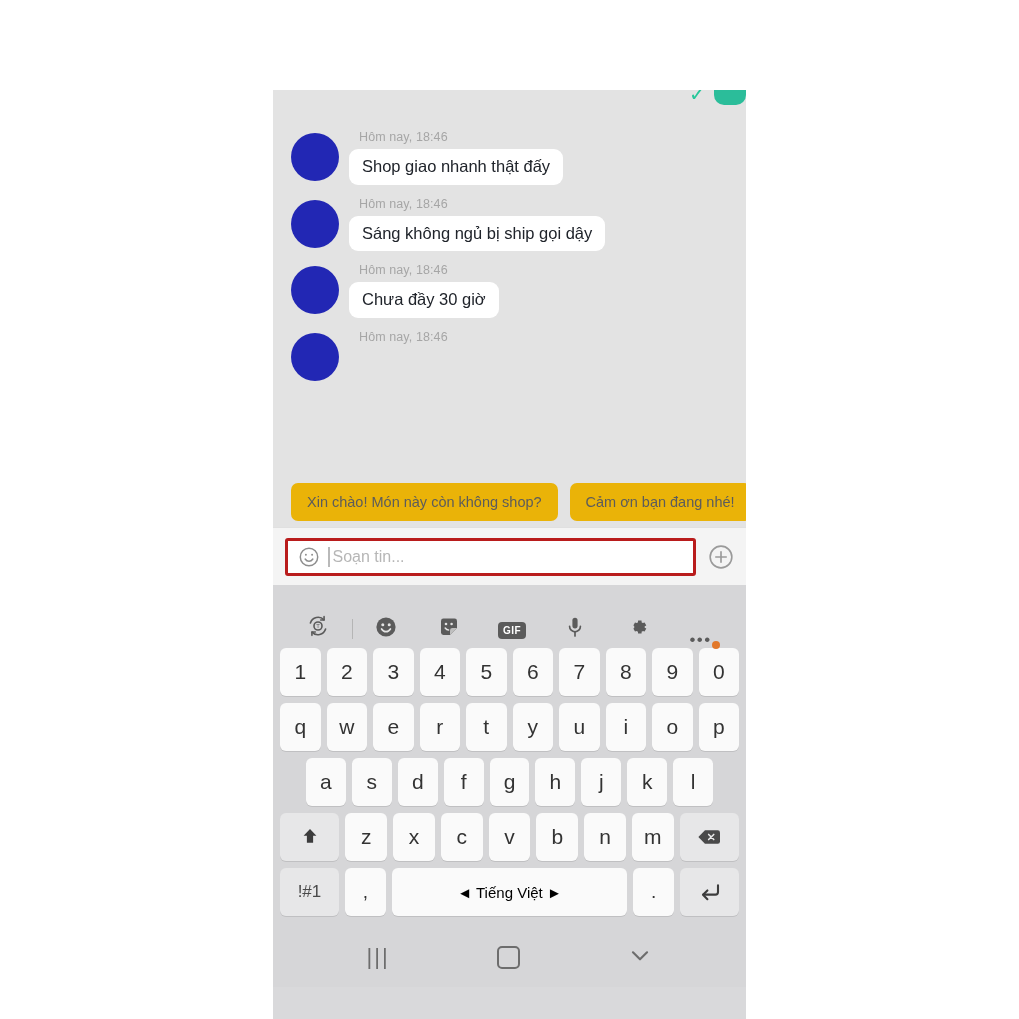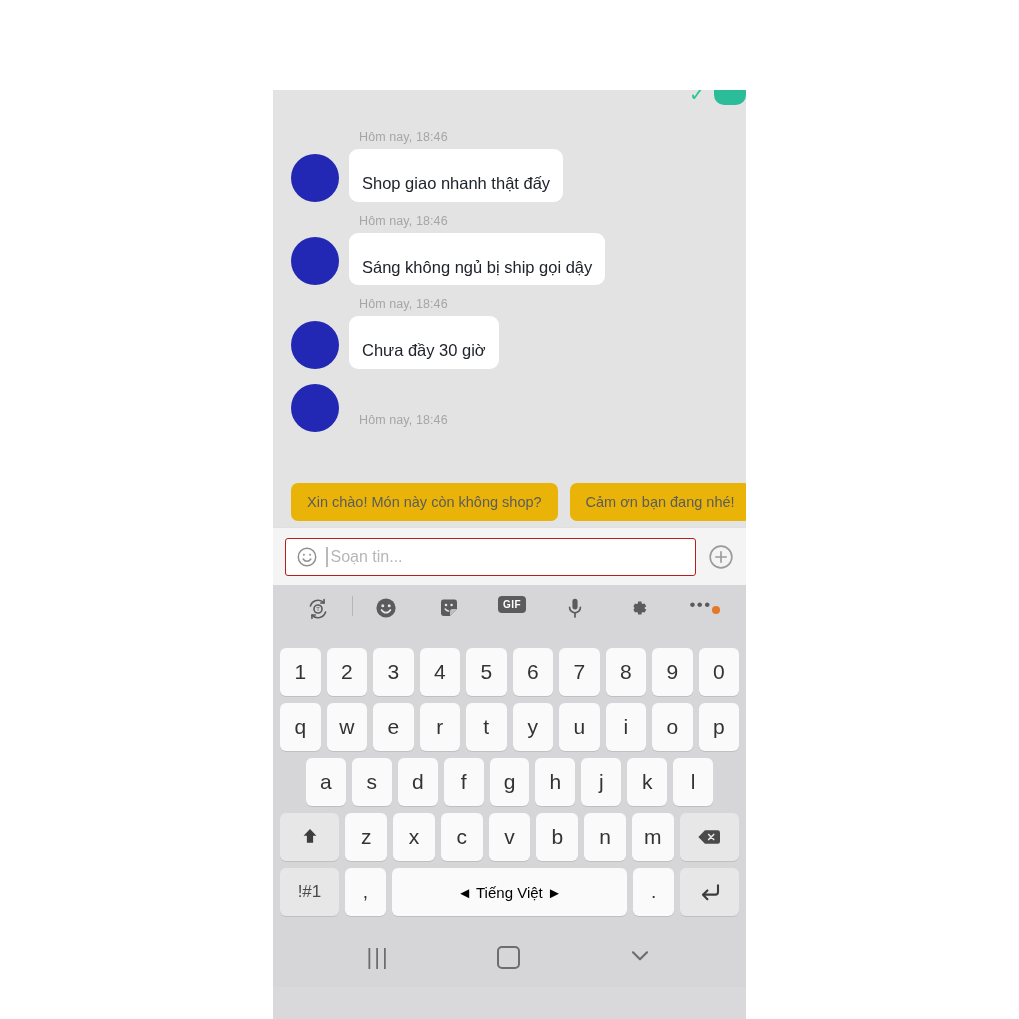--- a/index.html
+++ b/index.html
@@ -55,21 +55,21 @@
     padding: 7px 14px;
     font-size: 15px;
     max-width: 270px;
     white-space: nowrap;
     overflow: hidden;
   }
 
   .msg {
     position: relative;
     display: flex;
-    align-items: flex-end;
+    align-items: flex-start;
     padding: 0 0 0 18px;
     margin-bottom: 12px;
   }
   .avatar {
     width: 48px;
     height: 48px;
     border-radius: 50%;
     background: #2227b4;
     flex: 0 0 auto;
     margin-top: 3px;
@@ -80,21 +80,21 @@
   .time {
     font-size: 12.5px;
     color: #a6a6a6;
     margin: 0 0 5px 10px;
     letter-spacing: 0.1px;
   }
   .bubble {
     display: inline-block;
     background: #ffffff;
     border-radius: 9px;
-    padding: 24px 13px 8px 13px;
+    padding: 7px 13px 8px 13px;
     font-size: 16.5px;
     color: #20242b;
     line-height: 1.25;
     white-space: nowrap;
   }
 
   .chips {
     position: absolute;
     left: 0;
     right: 0;
@@ -120,21 +120,21 @@
     display: flex;
     align-items: center;
     padding: 0 0 0 12px;
     box-sizing: border-box;
     border-top: 1px solid #e0e0e0;
   }
   .input-field {
     flex: 1 1 auto;
     height: 38px;
     background: #ffffff;
-    border: 1px solid #b91c1c;
+    border: 3px solid #b91c1c;
     border-radius: 3px;
     display: flex;
     align-items: center;
     padding: 16px 10px;
     box-sizing: border-box;
   }
   .smiley {
     flex: 0 0 auto;
     margin-right: 8px;
     display: flex;
@@ -159,22 +159,22 @@
   }
 
   
   .keyboard {
     background: #d6d6d8;
     padding: 0;
   }
   .kb-toolbar {
     height: 54px;
     display: flex;
-    align-items: flex-start;
-    padding: 11px 14px;
+    align-items: flex-end;
+    padding: 0 14px;
     box-sizing: border-box;
   }
   .kb-tool {
     flex: 1 1 0;
     display: flex;
     align-items: center;
     justify-content: center;
     position: relative;
   }
   .kb-divider {

